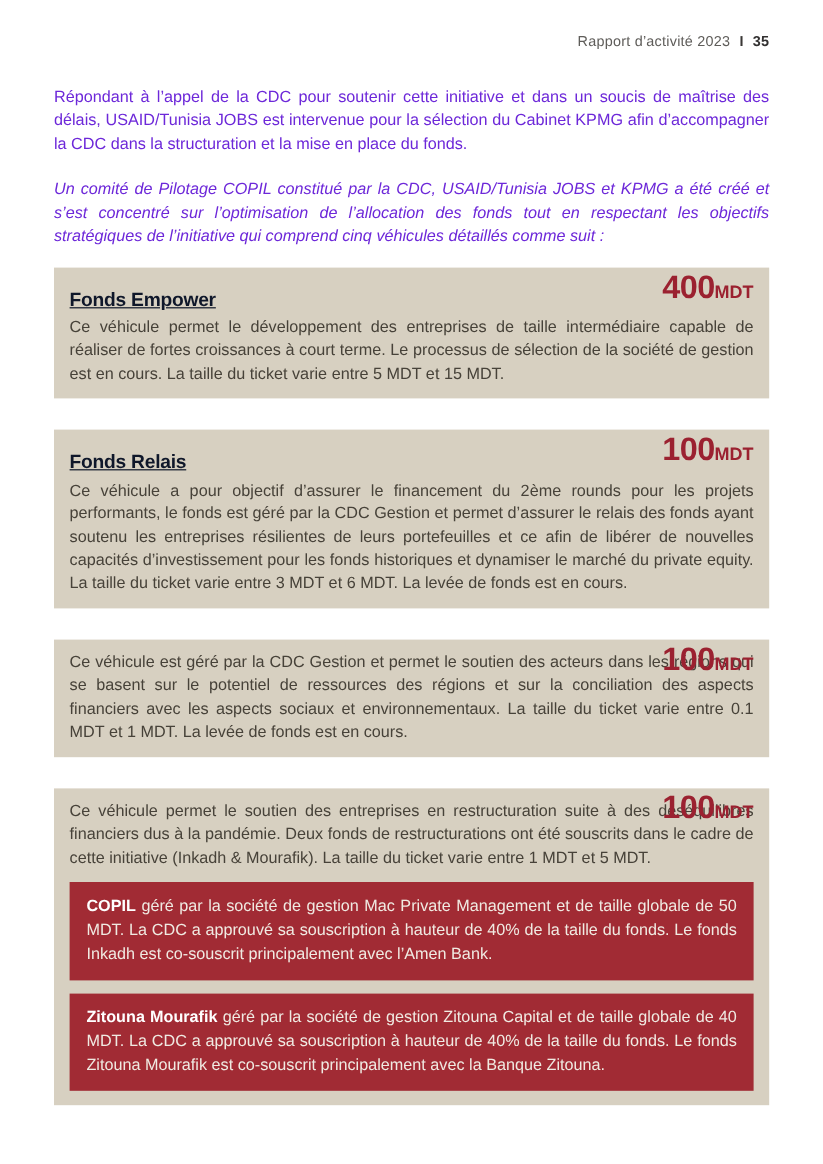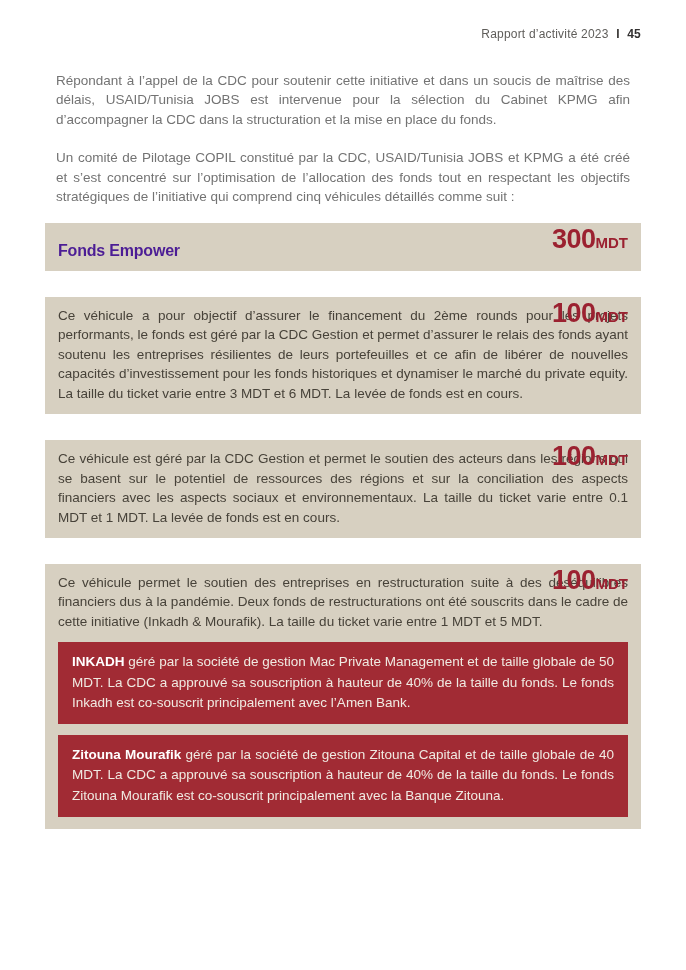--- a/index.html
+++ b/index.html
@@ -17,26 +17,26 @@
     font-size: 12px;
     color: #5f5d5a;
     letter-spacing: 0.2px;
   }
   .page-header .sep { font-weight: bold; color: #3a3836; margin: 0 4px; }
   .page-header .pageno { font-weight: bold; color: #323030; }
 
   .intro {
     font-size: 13.5px;
     line-height: 1.44;
-    color: #737373;
+    color: #6d28d9;
     text-align: justify;
-    margin: 11px;
+    margin: 0;
   }
   .intro.first { margin-top: 30px; }
-  .intro.second { margin-top: 19px; }
+  .intro.second { margin-top: 19px; font-style: italic; }
 
   .fund-box {
     position: relative;
     background: #d7d0c1;
     margin-top: 26px;
     padding: 6px 13px 11px 13px;
   }
   .fund-box.first { margin-top: 16px; }
 
   .fund-amount {
@@ -47,23 +47,24 @@
     font-size: 27px;
     letter-spacing: -0.5px;
     line-height: 1;
   }
   .fund-amount .unit { font-size: 15px; letter-spacing: 0; }
 
   .fund-name {
     padding-top: 13px;
     font-size: 16px;
     font-weight: bold;
-    color: #4c1d95;
+    color: #0f172a;
     letter-spacing: -0.2px;
     line-height: 1.15;
+    text-decoration: underline;
   }
   .fund-desc {
     margin-top: 3px;
     font-size: 13.5px;
     line-height: 1.44;
     color: #474239;
     text-align: justify;
   }
 
   .subfund {
@@ -79,55 +80,57 @@
   .fund-box .subfund:last-child { margin-bottom: 1px; }
 </style>
 </head>
 <body>
 
 <div class="page">
 
   <div class="page-header">
     <span>Rapport d’activité 2023</span>
     <span class="sep">I</span>
-    <span class="pageno">45</span>
+    <span class="pageno">35</span>
   </div>
 
   <p class="intro first">Répondant à l’appel de la CDC pour soutenir cette initiative et dans un soucis de maîtrise des délais, USAID/Tunisia JOBS est intervenue pour la sélection du Cabinet KPMG afin d’accompagner la CDC dans la structuration et la mise en place du fonds.</p>
   <p class="intro second">Un comité de Pilotage COPIL constitué par la CDC, USAID/Tunisia JOBS et KPMG a été créé et s’est concentré sur l’optimisation de l’allocation des fonds tout en respectant les objectifs stratégiques de l’initiative qui comprend cinq véhicules détaillés comme suit :</p>
 
   <div class="fund-box first">
     <div class="fund-amount">
-      <span>300</span><span class="unit">MDT</span>
+      <span>400</span><span class="unit">MDT</span>
     </div>
     <div class="fund-name">Fonds Empower</div>
+    <div class="fund-desc">Ce véhicule permet le développement des entreprises de taille intermédiaire capable de réaliser de fortes croissances à court terme. Le processus de sélection de la société de gestion est en cours. La taille du ticket varie entre 5 MDT et 15 MDT.</div>
   </div>
 
   <div class="fund-box">
     <div class="fund-amount">
       <span>100</span><span class="unit">MDT</span>
     </div>
+    <div class="fund-name">Fonds Relais</div>
     <div class="fund-desc">Ce véhicule a pour objectif d’assurer le financement du 2ème rounds pour les projets performants, le fonds est géré par la CDC Gestion et permet d’assurer le relais des fonds ayant soutenu les entreprises résilientes de leurs portefeuilles et ce afin de libérer de nouvelles capacités d’investissement pour les fonds historiques et dynamiser le marché du private equity. La taille du ticket varie entre 3 MDT et 6 MDT. La levée de fonds est en cours.</div>
   </div>
 
   <div class="fund-box">
     <div class="fund-amount">
       <span>100</span><span class="unit">MDT</span>
     </div>
     <div class="fund-desc">Ce véhicule est géré par la CDC Gestion et permet le soutien des acteurs dans les régions qui se basent sur le potentiel de ressources des régions et sur la conciliation des aspects financiers avec les aspects sociaux et environnementaux. La taille du ticket varie entre 0.1 MDT et 1 MDT. La levée de fonds est en cours.</div>
   </div>
 
   <div class="fund-box">
     <div class="fund-amount">
       <span>100</span><span class="unit">MDT</span>
     </div>
     <div class="fund-desc">Ce véhicule permet le soutien des entreprises en restructuration suite à des déséquilibres financiers dus à la pandémie. Deux fonds de restructurations ont été souscrits dans le cadre de cette initiative (Inkadh &amp; Mourafik). La taille du ticket varie entre 1 MDT et 5 MDT.</div>
 
     <div class="subfund">
-      <span class="subfund-name">INKADH</span><span> géré par la société de gestion Mac Private Management et de taille globale de 50 MDT. La CDC a approuvé sa souscription à hauteur de 40% de la taille du fonds. Le fonds Inkadh est co-souscrit principalement avec l’Amen Bank.</span>
+      <span class="subfund-name">COPIL</span><span> géré par la société de gestion Mac Private Management et de taille globale de 50 MDT. La CDC a approuvé sa souscription à hauteur de 40% de la taille du fonds. Le fonds Inkadh est co-souscrit principalement avec l’Amen Bank.</span>
     </div>
 
     <div class="subfund">
       <span class="subfund-name">Zitouna Mourafik</span><span> géré par la société de gestion Zitouna Capital et de taille globale de 40 MDT. La CDC a approuvé sa souscription à hauteur de 40% de la taille du fonds. Le fonds Zitouna Mourafik est co-souscrit principalement avec la Banque Zitouna.</span>
     </div>
   </div>
 
 </div>
 
 </body></html>

